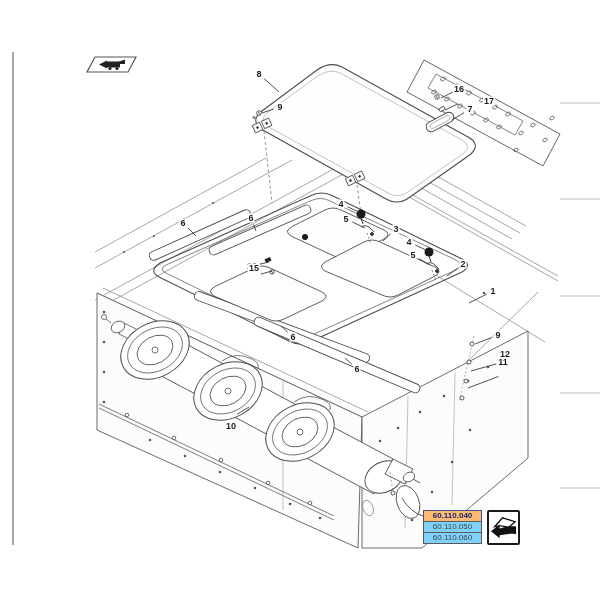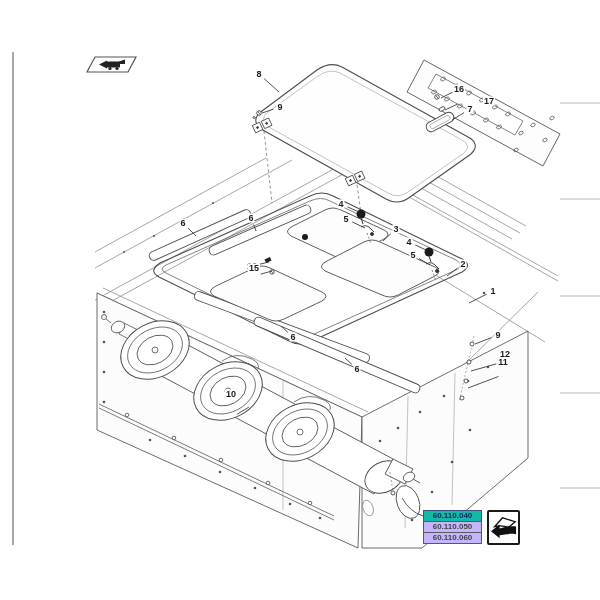--- a/index.html
+++ b/index.html
@@ -9,22 +9,22 @@
   #left-rule{position:absolute;left:12px;top:52px;width:2px;height:493px;}
   .right-tick{position:absolute;left:560px;width:40px;height:2px;}
   #orientation-icon{position:absolute;left:86px;top:55px;width:52px;height:20px;}
   #callout-layer{position:absolute;left:0;top:0;width:600px;height:600px;pointer-events:none;}
   .callout{position:absolute;transform:translate(-50%,-50%);
            font-size:9px;font-weight:bold;color:#1c1c1c;line-height:1;
            background:#fff;padding:0 1px;pointer-events:auto;}
   #leader-overlay line{stroke:#3c3c3c;stroke-width:0.9;}
   #ref-list{position:absolute;left:423px;top:511px;width:59px;}
   .ref-row{box-sizing:border-box;width:59px;height:12px;border:1px solid #5a5a5a;margin-top:-1px;
-           font-size:8px;line-height:10px;text-align:center;color:#444;background:#c4b5fd;font-weight:bold;}
-  .ref-row.selected{background:#14b8a6;color:#17266b;border-color:#3c5184;font-weight:bold;}
+           font-size:8px;line-height:10px;text-align:center;color:#444;background:#7dd3fc;}
+  .ref-row.selected{background:#fdba74;color:#17266b;border-color:#3c5184;font-weight:bold;}
   #nav-icon-box{position:absolute;left:487px;top:510px;width:33px;height:35px;
                 border:2px solid #1a1a1a;border-radius:2px;background:#fff;box-sizing:border-box;}
 </style>
 </head>
 <body>
 
 <div class="stage">
 
   <div id="left-rule" style="background: rgb(168, 168, 168);"></div>
   <div id="right-ticks">
@@ -308,21 +308,21 @@
       <div class="callout" style="left: 413px; top: 255px;">5</div>
       <div class="callout" style="left: 463px; top: 264px;">2</div>
       <div class="callout" style="left: 252px; top: 266px;">16</div>
       <div class="callout" style="left: 254px; top: 268px;">15</div>
       <div class="callout" style="left: 493px; top: 291px;">1</div>
       <div class="callout" style="left: 498px; top: 335px;">9</div>
       <div class="callout" style="left: 503px; top: 362px;">11</div>
       <div class="callout" style="left: 505px; top: 354px;">12</div>
       <div class="callout" style="left: 293px; top: 337px;">6</div>
       <div class="callout" style="left: 357px; top: 369px;">6</div>
-      <div class="callout" style="left: 231px; top: 394px;">10</div>
+      <div class="callout" style="left: 231px; top: 426px;">10</div>
     </div>
 
   <div id="ref-list">
       <div class="ref-row selected">60.110.040</div>
       <div class="ref-row">60.110.050</div>
       <div class="ref-row">60.110.060</div>
     </div>
 
   <div id="nav-icon-box">
     <svg width="29" height="31" viewBox="0 0 30 30">

